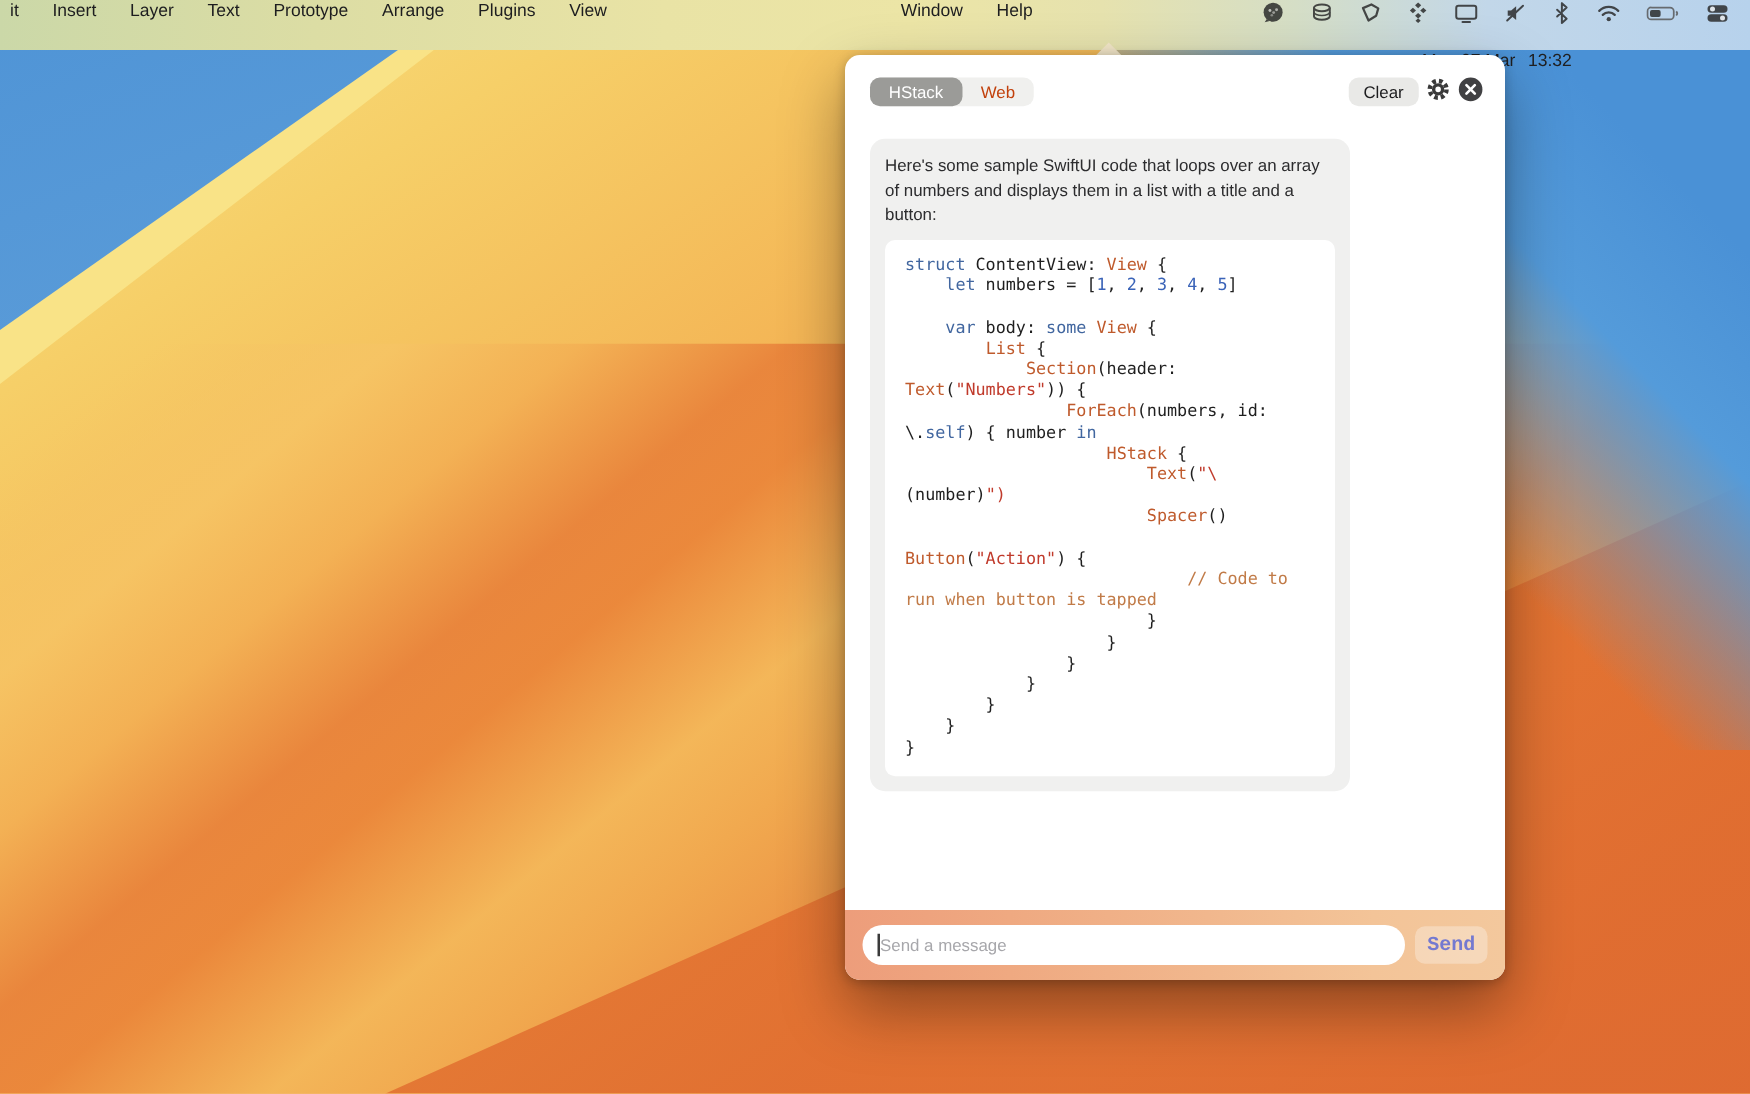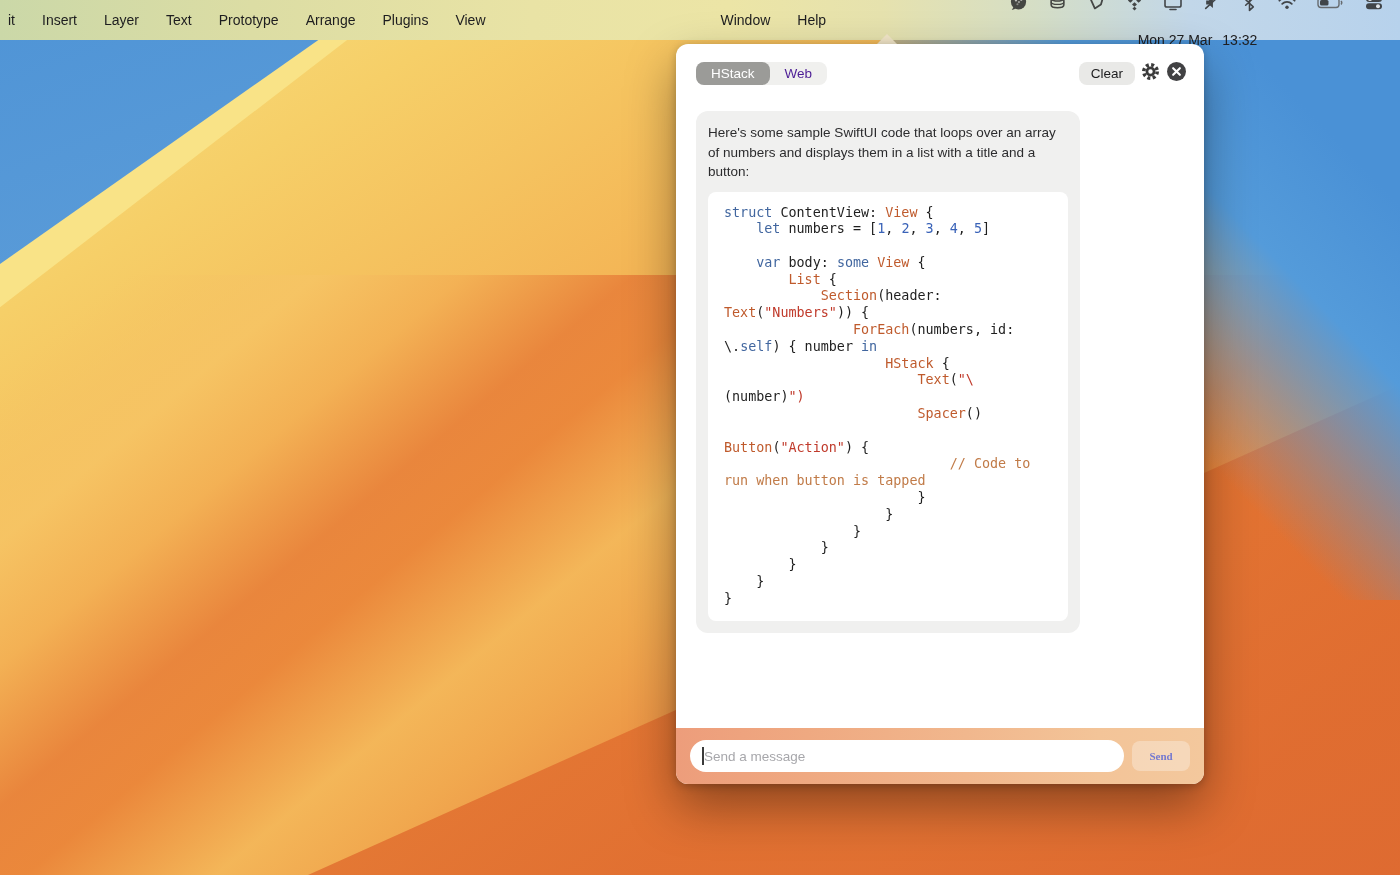--- a/index.html
+++ b/index.html
@@ -21,21 +21,21 @@
   .wp-ridge-left { position:absolute; top:0; left:0; width:1400px; height:320px;
     clip-path:polygon(0 0, 28.5% 0, 0 96%); background:#f9e387; }
   .wp-sky-left { position:absolute; top:0; left:0; width:1400px; height:300px;
     clip-path:polygon(0 0, 26.8% 0, 0 88%);
     background:linear-gradient(160deg,#4f94d6,#6aa6db); }
   .wp-sky-right { position:absolute; top:0; right:0; width:520px; height:600px;
     background:linear-gradient(226deg,#4a91d6 18%,#549bda 34%,rgba(84,155,218,0) 58%); }
 
   
   .menubar { position:absolute; top:0; left:0; width:1400px; height:40px;
-    display:flex; align-items:center; justify-content:space-between;
+    display:flex; align-items:flex-start; justify-content:space-between;
     background:linear-gradient(90deg,#cbd8a8 0%,#dcdda4 18%,#e9e3a5 38%,#ece5a6 52%,#e6e2ae 63%,#d5dec6 74%,#c2d7e9 85%,#b7d2ec 100%);
     font-size:14px; font-weight:500; color:#1d1d1f; }
   .menus { display:flex; align-items:center; gap:27px; padding-left:8px; white-space:nowrap; }
   .menus span { cursor:default; }
   .menus span:nth-child(9) { margin-left:208px; }
   .status { display:flex; align-items:center; gap:20px; padding-right:16px;flex-direction:column; }
   .status .sicon { display:flex; align-items:center; justify-content:center; height:20px; opacity:.82; }
   .clock { display:flex; gap:10px; font-weight:400; color:#202022; margin-left:2px; white-space:nowrap; }
 
   
@@ -43,21 +43,21 @@
     background:#ffffff; border-radius:12px;
     box-shadow:0 22px 50px rgba(0,0,0,.38), 0 2px 9px rgba(0,0,0,.22); }
   .popover-arrow { position:absolute; left:876px; top:34px; width:0; height:0;
     border-left:11px solid transparent; border-right:11px solid transparent;
     border-bottom:11px solid #f3e7c9; }
 
   .pop-header { position:absolute; top:0; left:0; right:0; height:46px;
     display:flex; align-items:center; justify-content:space-between; padding:12px 17px 0 20px; }
   .segmented { display:flex; background:#f0f0ee; border-radius:8px; }
   .segmented .seg { font-size:13.5px; padding:4px 15px; border:none; background:transparent;
-    border-radius:8px; color:#4c1d95; font-family:inherit; }
+    border-radius:8px; color:#c2410c; font-family:inherit; }
   .segmented .seg.selected { background:#9b9b98; color:#ffffff; }
   .hdr-right { display:flex; align-items:center; gap:5px; }
   .btn-clear { font-size:13.5px; padding:4px 12px; background:#e9e9e7; color:#1c1c1e;
     border:none; border-radius:8px; font-family:inherit; }
   .icon-btn { background:none; border:none; display:flex; align-items:center; }
 
   
   .chat { position:absolute; top:46px; bottom:0; left:0; right:0; overflow:hidden;
     border-radius:0 0 12px 12px; }
   .bubble-user { margin:14px 19px 0 auto; max-width:352px; width:fit-content;
@@ -81,21 +81,21 @@
   .inputbar { position:absolute; bottom:0; left:0; right:0; height:56px;
     display:flex; align-items:center; gap:8px; padding:12px 14px;
     background:linear-gradient(90deg,#ed9d7b 0%,#efa981 25%,#f1b78d 55%,#f3c498 80%,#f3c89d 100%);
     border-radius:0 0 12px 12px; }
   .msg-field-wrap { position:relative; flex:1; }
   .msg-field { width:100%; height:32px; border:none; border-radius:16px; background:#ffffff;
     padding:0 14px; font-size:13.5px; font-family:inherit; color:#222; outline:none; }
   .msg-field::placeholder { color:#a7a7ab; }
   .caret { position:absolute; left:12px; top:7px; width:1.5px; height:18px; background:#3a3a3a; }
   .btn-send { width:58px; height:30px; border:none; border-radius:8px;
-    background:rgba(255,255,255,.30); color:#7479d0; font-weight:700; font-size:11px; font-family:Liberation Serif, serif; }
+    background:rgba(255,255,255,.30); color:#7479d0; font-weight:700; font-size:16px; font-family:Liberation Mono, monospace; }
 </style>
 </head>
 <body>
 
 <div class="desktop">
 
   <div class="wp-base"></div>
   <div class="wp-bands"></div>
   <div class="wp-deep"></div>
   <div class="wp-ridge-left"></div>

